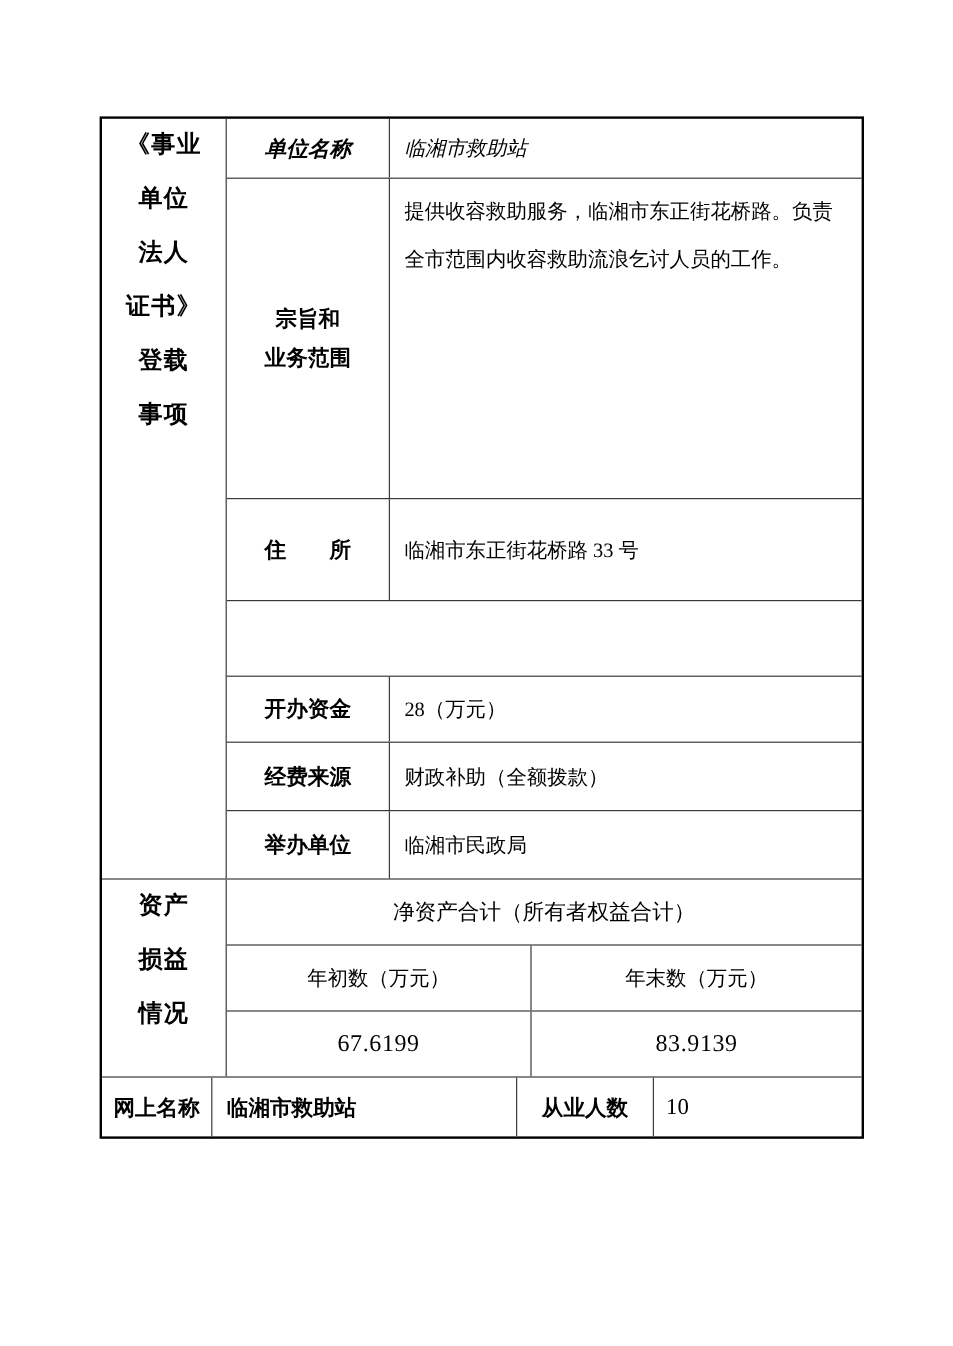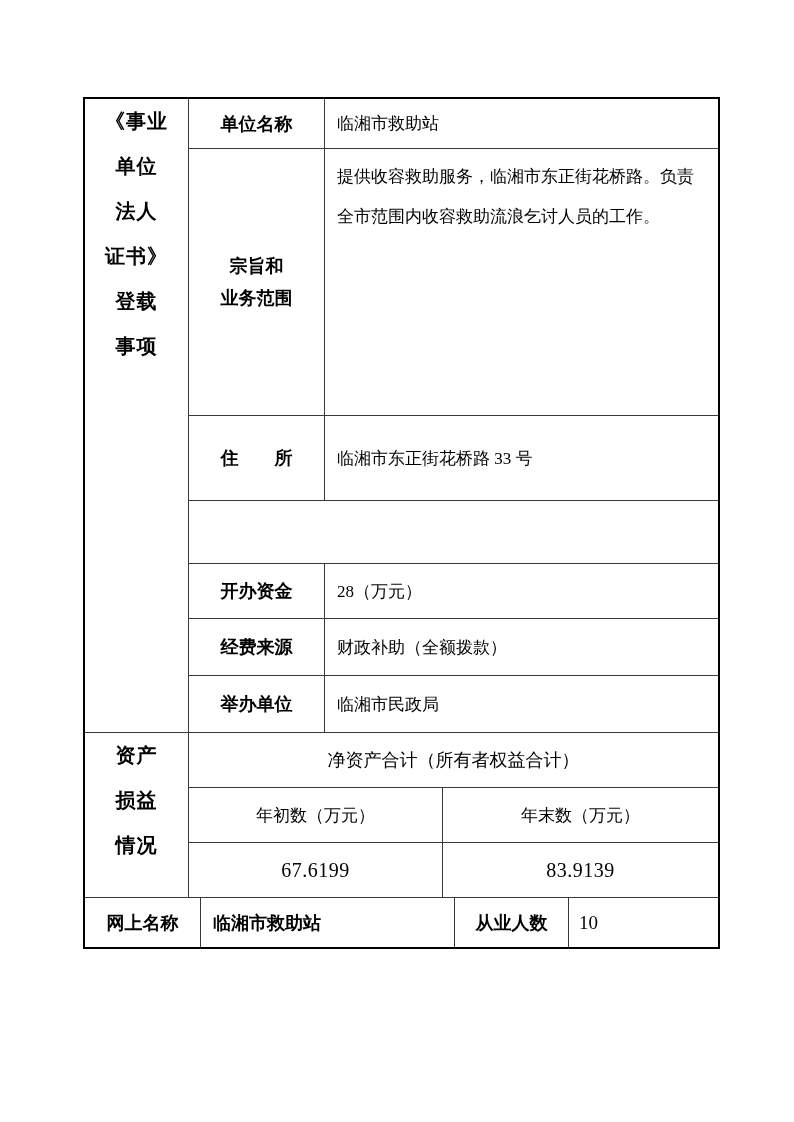--- a/index.html
+++ b/index.html
@@ -81,21 +81,21 @@
     padding-left: 12px;
     padding-right: 18px;
     font-size: 17px;
   }
   .value-cell.top-align {
     align-items: flex-start;
     padding-top: 8px;
     line-height: 40px;
   }
 
-  .r-unit      { height: 50px; }
+  .r-unit      { height: 50px; font-style: italic; }
   .r-purpose   { height: 267px; }
   .r-domicile  { height: 85px; }
   .r-legalrep  { height: 63px; }
   .r-capital   { height: 55px; }
   .r-funding   { height: 57px; }
   .r-organizer { height: 56px; }
 
   .assets-rows { flex: 1; display: flex; flex-direction: column; }
   .a-row { display: flex; box-sizing: border-box; border-bottom: 1px solid #3a3a3a; }
   .a-row:last-child { border-bottom: none; }
@@ -114,21 +114,21 @@
   .a-cell-end {
     flex: 1;
     display: flex;
     align-items: center;
     justify-content: center;
     font-size: 17px;
   }
   .num { font-size: 20px; letter-spacing: 0.5px; }
 
   .f-label {
-    width: 116px;
+    width: 92px;
     border-right: 1px solid #3a3a3a;
     box-sizing: border-box;
     display: flex;
     align-items: center;
     justify-content: center;
     font-weight: bold;
     font-size: 18px;
   }
   .f-name {
     width: 254px;

